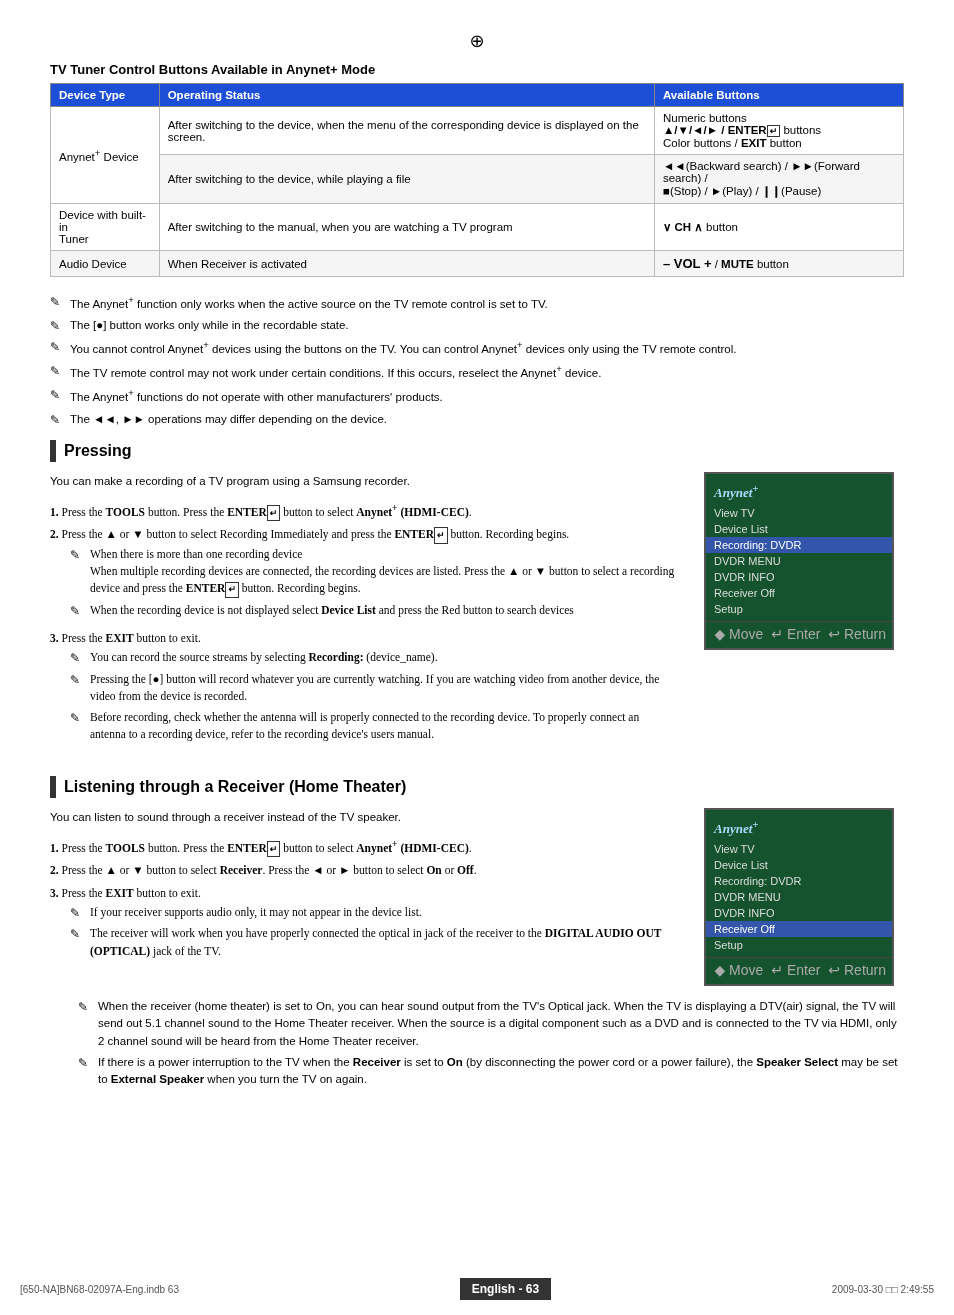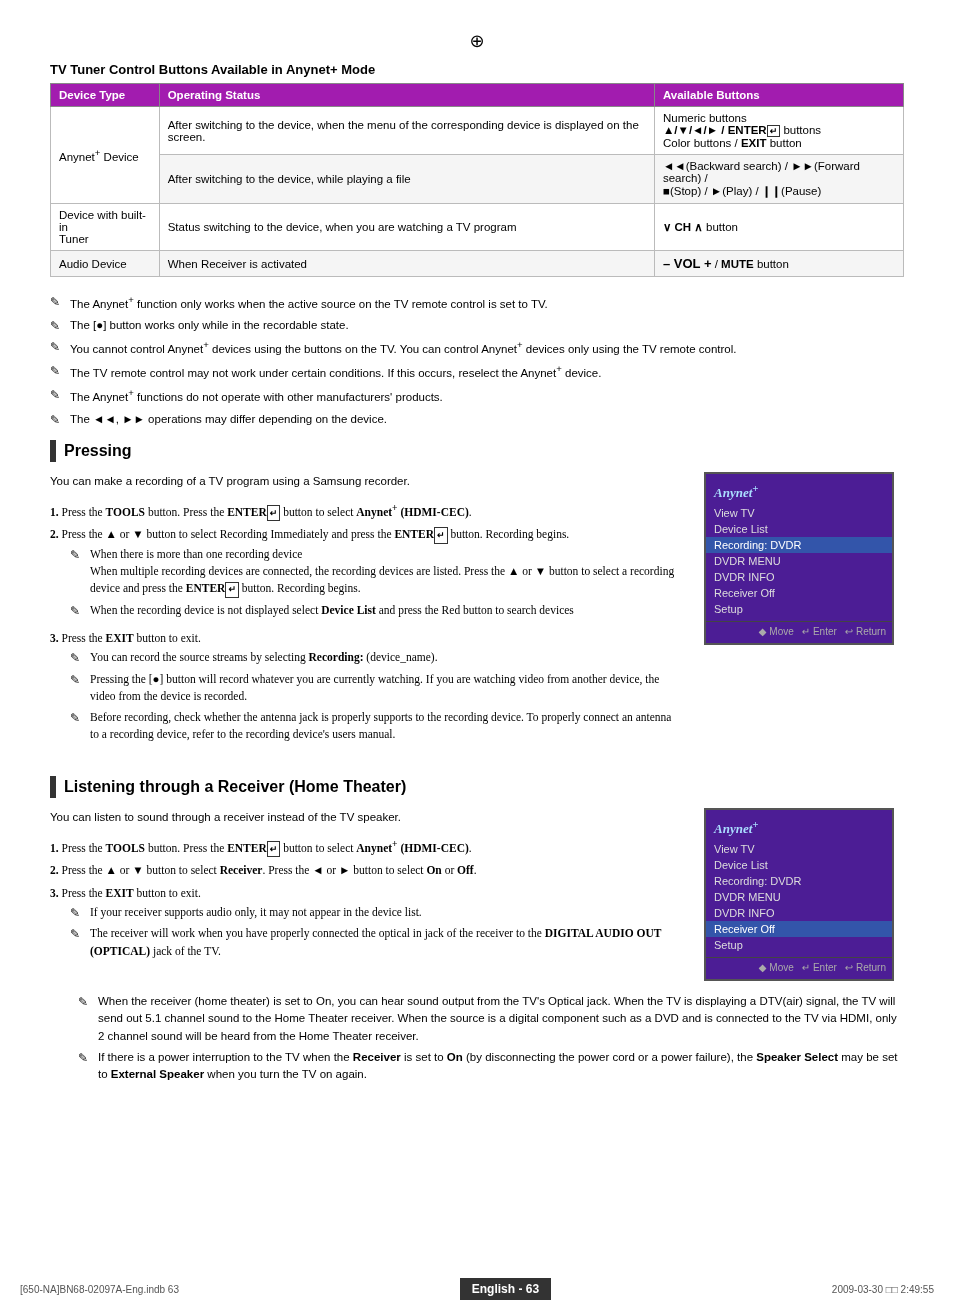--- a/index.html
+++ b/index.html
@@ -35,21 +35,21 @@
     }
 
     table.remote-table {
       width: 100%;
       border-collapse: collapse;
       margin-bottom: 14px;
       font-size: 11.5px;
     }
 
     table.remote-table th {
-      background: #a21caf;
+      background: #1d4ed8;
       color: #fff;
       padding: 5px 8px;
       text-align: left;
       font-weight: bold;
       border: 1px solid #888;
     }
 
     table.remote-table td {
       padding: 5px 8px;
       border: 1px solid #bbb;
@@ -156,21 +156,21 @@
     }
 
     .two-col .img-col {
       width: 200px;
       flex-shrink: 0;
     }
 
     
     .anynet-menu {
       border: 2px solid #555;
-      background: #4c1d95;
+      background: #14532d;
       color: #fff;
       padding: 6px 0;
       font-size: 11px;
       width: 190px;
     }
 
     .anynet-menu .menu-header {
       color: #aaddff;
       font-style: italic;
       font-size: 13px;
@@ -186,21 +186,21 @@
     .anynet-menu .menu-item.selected {
       background: #3355aa;
       color: #fff;
     }
 
     .anynet-menu .menu-footer {
       display: flex;
       justify-content: flex-end;
       gap: 8px;
       padding: 4px 6px 0 6px;
-      font-size: 10px;
+      font-size: 14px;
       color: #aaa;
       border-top: 1px solid #444;
       margin-top: 4px;
     }
 
     
     .page-footer {
       position: absolute;
       bottom: 15px;
       left: 0;
@@ -278,21 +278,21 @@
       <tr>
         <td>After switching to the device, while playing a file</td>
         <td>
           ◄◄(Backward search) / ►►(Forward search) /<br>
           ■(Stop) / ►(Play) / ❙❙(Pause)
         </td>
       </tr>
 
       <tr>
         <td>Device with built-in<br>Tuner</td>
-        <td>Status switching to the device, when you are watching a TV program</td>
+        <td>After switching to the manual, when you are watching a TV program</td>
         <td><strong>∨ CH ∧</strong> button</td>
       </tr>
 
       <tr>
         <td>Audio Device</td>
         <td>When Receiver is activated</td>
         <td><span class="vol-text">– VOL +</span> / <strong>MUTE</strong> button</td>
       </tr>
     </tbody>
   </table>
@@ -325,21 +325,21 @@
               <li>When there is more than one recording device<br>
               When multiple recording devices are connected, the recording devices are listed. Press the ▲ or ▼ button to select a recording device and press the <strong>ENTER<span class="enter-icon">↵</span></strong> button. Recording begins.</li>
               <li>When the recording device is not displayed select <strong>Device List</strong> and press the Red button to search devices</li>
             </ul>
           </li>
           <li>
             <span class="step-num">3.</span> Press the <strong>EXIT</strong> button to exit.
             <ul class="sub-notes">
               <li>You can record the source streams by selecting <strong>Recording:</strong> (device_name).</li>
               <li>Pressing the [●] button will record whatever you are currently watching. If you are watching video from another device, the video from the device is recorded.</li>
-              <li>Before recording, check whether the antenna jack is properly supports to the recording device. To properly connect an antenna to a recording device, refer to the recording device's users manual.</li>
+              <li>Before recording, check whether the antenna will is properly connected to the recording device. To properly connect an antenna to a recording device, refer to the recording device's users manual.</li>
             </ul>
           </li>
         </ol>
       </div>
       <div class="img-col">
         <div class="anynet-menu">
           <div class="menu-header" style="font-family: Georgia, serif; font-style: italic;">Anynet<sup>+</sup></div>
           <div class="menu-item">View TV</div>
           <div class="menu-item">Device List</div>
           <div class="menu-item selected">Recording: DVDR</div>

